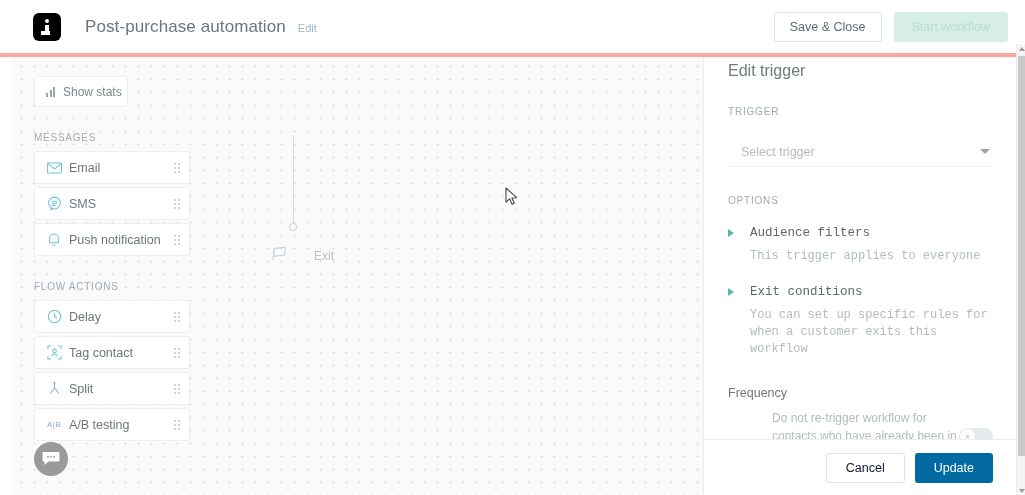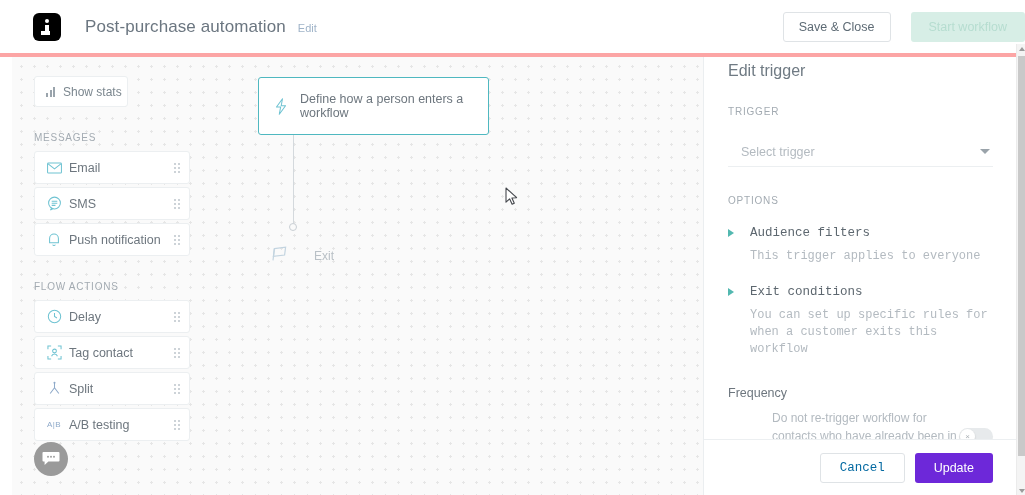--- a/index.html
+++ b/index.html
@@ -52,22 +52,22 @@
     letter-spacing: 0.1px;
   }
   .wf-edit {
     margin-left: 12px;
     font-size: 11px;
     color: #9fb3c8;
     cursor: pointer;
     padding-top: 3px;
   }
   .header-right {
-    margin-left: auto; 
-    display: flex; align-items: flex-start; gap: 20px;
+    margin-left: auto; margin-right: 17px;
+    display: flex; align-items: flex-start; gap: 12px;
   }
   .btn-save-close {
     height: 30px; padding: 0 15px;
     background: #ffffff;
     border: 1px solid #dfe3e6;
     border-radius: 3px;
     font-size: 12.5px; color: #5e6b75;
     font-family: inherit;
     cursor: pointer;
     display: flex; align-items: center;
@@ -246,25 +246,25 @@
   .panel-footer {
     height: 56px;
     border-top: 1px solid #eceff1;
     display: flex; align-items: center; justify-content: flex-end;
     gap: 10px; padding-right: 24px;
     background: #fff;
   }
   .btn-cancel {
     height: 30px; padding: 0 19px;
     background: #fff; border: 1px solid #dfe3e6; border-radius: 3px;
-    font-size: 12.5px; color: #0369a1; font-family: Liberation Mono, monospace; cursor: pointer;
+    font-size: 12.5px; color: #0f172a; font-family: Liberation Sans, sans-serif; cursor: pointer;
   }
   .btn-update {
     height: 30px; padding: 0 19px;
-    background: #6d28d9; border: none; border-radius: 3px;
+    background: #0369a1; border: none; border-radius: 3px;
     font-size: 12.5px; color: #ffffff; font-family: inherit; cursor: pointer;
   }
 
   
   .scrollbar {
     position: absolute; top: 44px; right: 0;
     width: 9px; height: 451px;
     background: #f4f4f4;
     border-left: 1px solid #ebebeb;
     z-index: 60;
@@ -432,28 +432,20 @@
           <span></span>
           <span></span>
           <span></span>
           <span></span>
           <span></span>
           <span></span>
         </span>
     </div>
   </div>
 
-  <div class="trigger-node">
-    <span class="t-icon">
-      <svg width="14" height="17" viewBox="0 0 14 18" fill="none" stroke="currentColor" stroke-width="1.1" stroke-linejoin="round">
-        <path d="M8.6 0.8 L2.2 9.6 H6.6 L5.2 17.2 L11.8 8.2 H7.2 Z"></path>
-      </svg>
-    </span>
-    <span class="t-label">Define how a person enters a workflow</span>
-  </div>
 
   <div class="connector-line"></div>
   <div class="connector-dot"></div>
 
   <div class="exit-node">
     <span>
       <svg width="20" height="20" viewBox="0 0 20 20" fill="none" stroke="#c3d4e0" stroke-width="1.2">
         <path d="M4.4 4.6 L15.6 3.2 L14.6 11 L3.4 12.4 Z"></path>
         <path d="M4.4 4.6 L3.0 16.4"></path>
       </svg>

